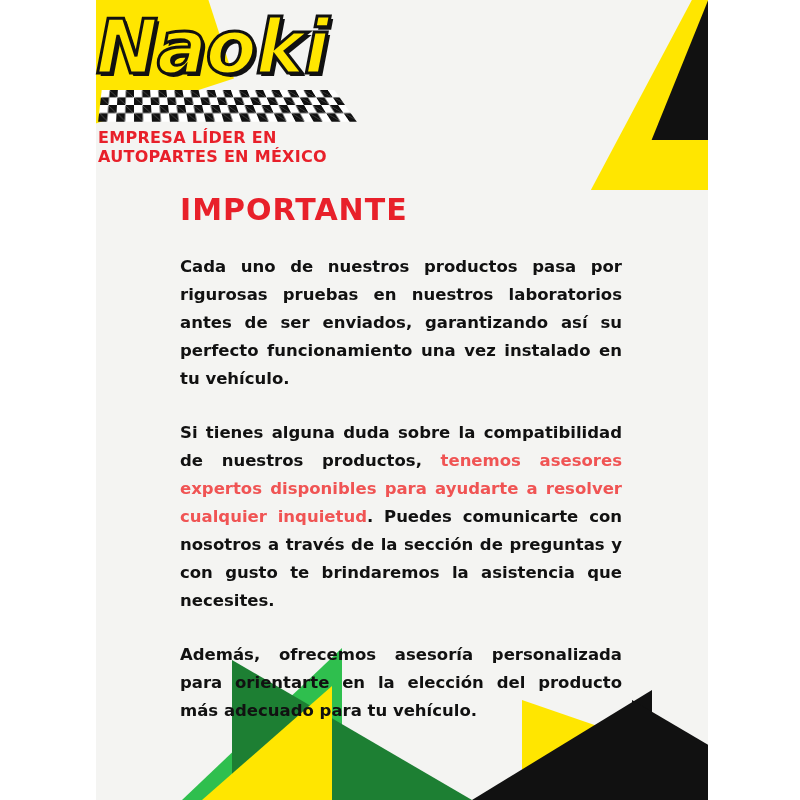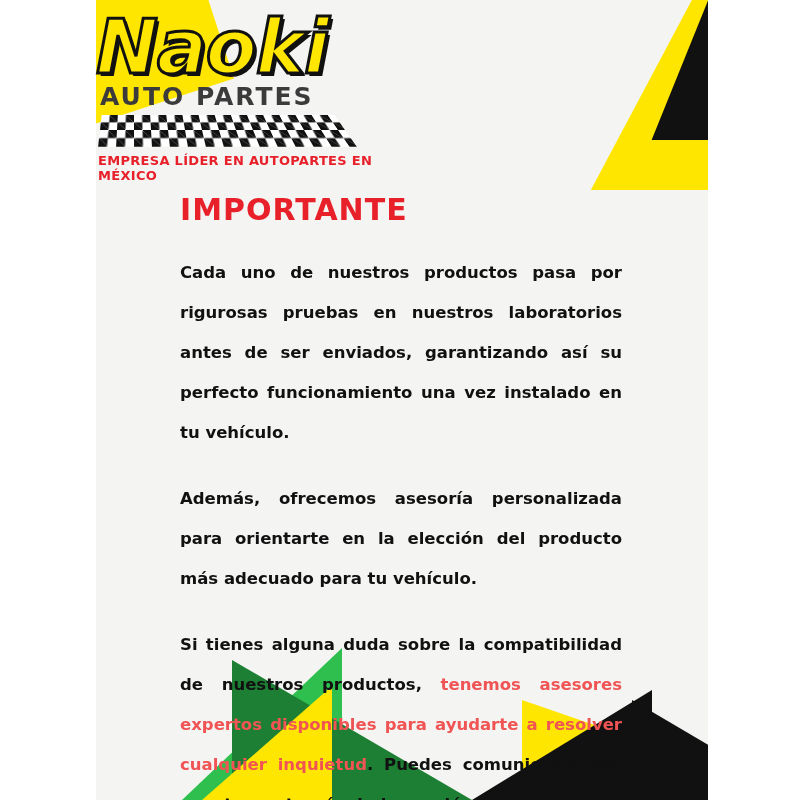--- a/index.html
+++ b/index.html
@@ -126,21 +126,21 @@
     background-size: 17px 17px;
     background-position: 0 0, 8.5px 8.5px;
     background-color: #ffffff;
     transform: perspective(120px) rotateX(22deg) skewX(-6deg);
     transform-origin: left center;
   }
   .tagline {
     margin: 6px 0 0 2px;
     font-family: "DejaVu Sans", sans-serif;
     font-weight: bold;
-    font-size: 13px;
+    font-size: 16px;
     color: #e8202a;
     letter-spacing: 0.3px;
   }
 
   
   .content {
     position: absolute;
     left: 180px;
     top: 192px;
     width: 442px;
@@ -150,21 +150,21 @@
     font-weight: bold;
     font-size: 30px;
     color: #e8202a;
     letter-spacing: 1px;
     margin: 0 0 26px 0;
   }
   .para {
     font-family: "DejaVu Sans", sans-serif;
     font-weight: bold;
     font-size: 16.5px;
-    line-height: 40px;
+    line-height: 28px;
     color: #111111;
     text-align: justify;
     margin: 0 0 26px 0;
   }
   .para:last-child { margin-bottom: 0; }
   .hl-red { color: #f05454; }
 </style>
 </head>
 <body>
 
@@ -184,28 +184,27 @@
     <div class="deco ftr-black-1"></div>
     <div class="deco ftr-black-2"></div>
 
   </div>
 
   <div class="deco left-white"></div>
   <div class="deco hdr-white-right"></div>
 
   <div class="logo-wrap">
     <div class="logo-name">Naoki</div>
-    <div class="logo-sub">AUTO PARTES</div>
     <div class="checker"></div>
     <div class="tagline">EMPRESA LÍDER  EN AUTOPARTES EN MÉXICO</div>
   </div>
 
   <div class="content">
     <div class="headline">IMPORTANTE</div>
 
     <p class="para">Cada uno de nuestros productos pasa por rigurosas pruebas en nuestros laboratorios antes de ser enviados, garantizando así su perfecto funcionamiento una vez instalado en tu vehículo.</p>
 
+    <p class="para"><span>Si tienes alguna duda sobre la compatibilidad de nuestros productos, </span><span class="hl-red">tenemos asesores expertos disponibles para ayudarte a resolver cualquier inquietud</span><span>. Puedes comunicarte con nosotros a través de la sección de preguntas y con gusto te brindaremos la asistencia que necesites.</span></p>
+
     <p class="para">Además, ofrecemos asesoría personalizada para orientarte en la elección del producto más adecuado para tu vehículo.</p>
-
-    <p class="para"><span>Si tienes alguna duda sobre la compatibilidad de nuestros productos, </span><span class="hl-red">tenemos asesores expertos disponibles para ayudarte a resolver cualquier inquietud</span><span>. Puedes comunicarte con nosotros a través de la sección de preguntas y con gusto te brindaremos la asistencia que necesites.</span></p>
   </div>
 
 </div>
 
 </body></html>

